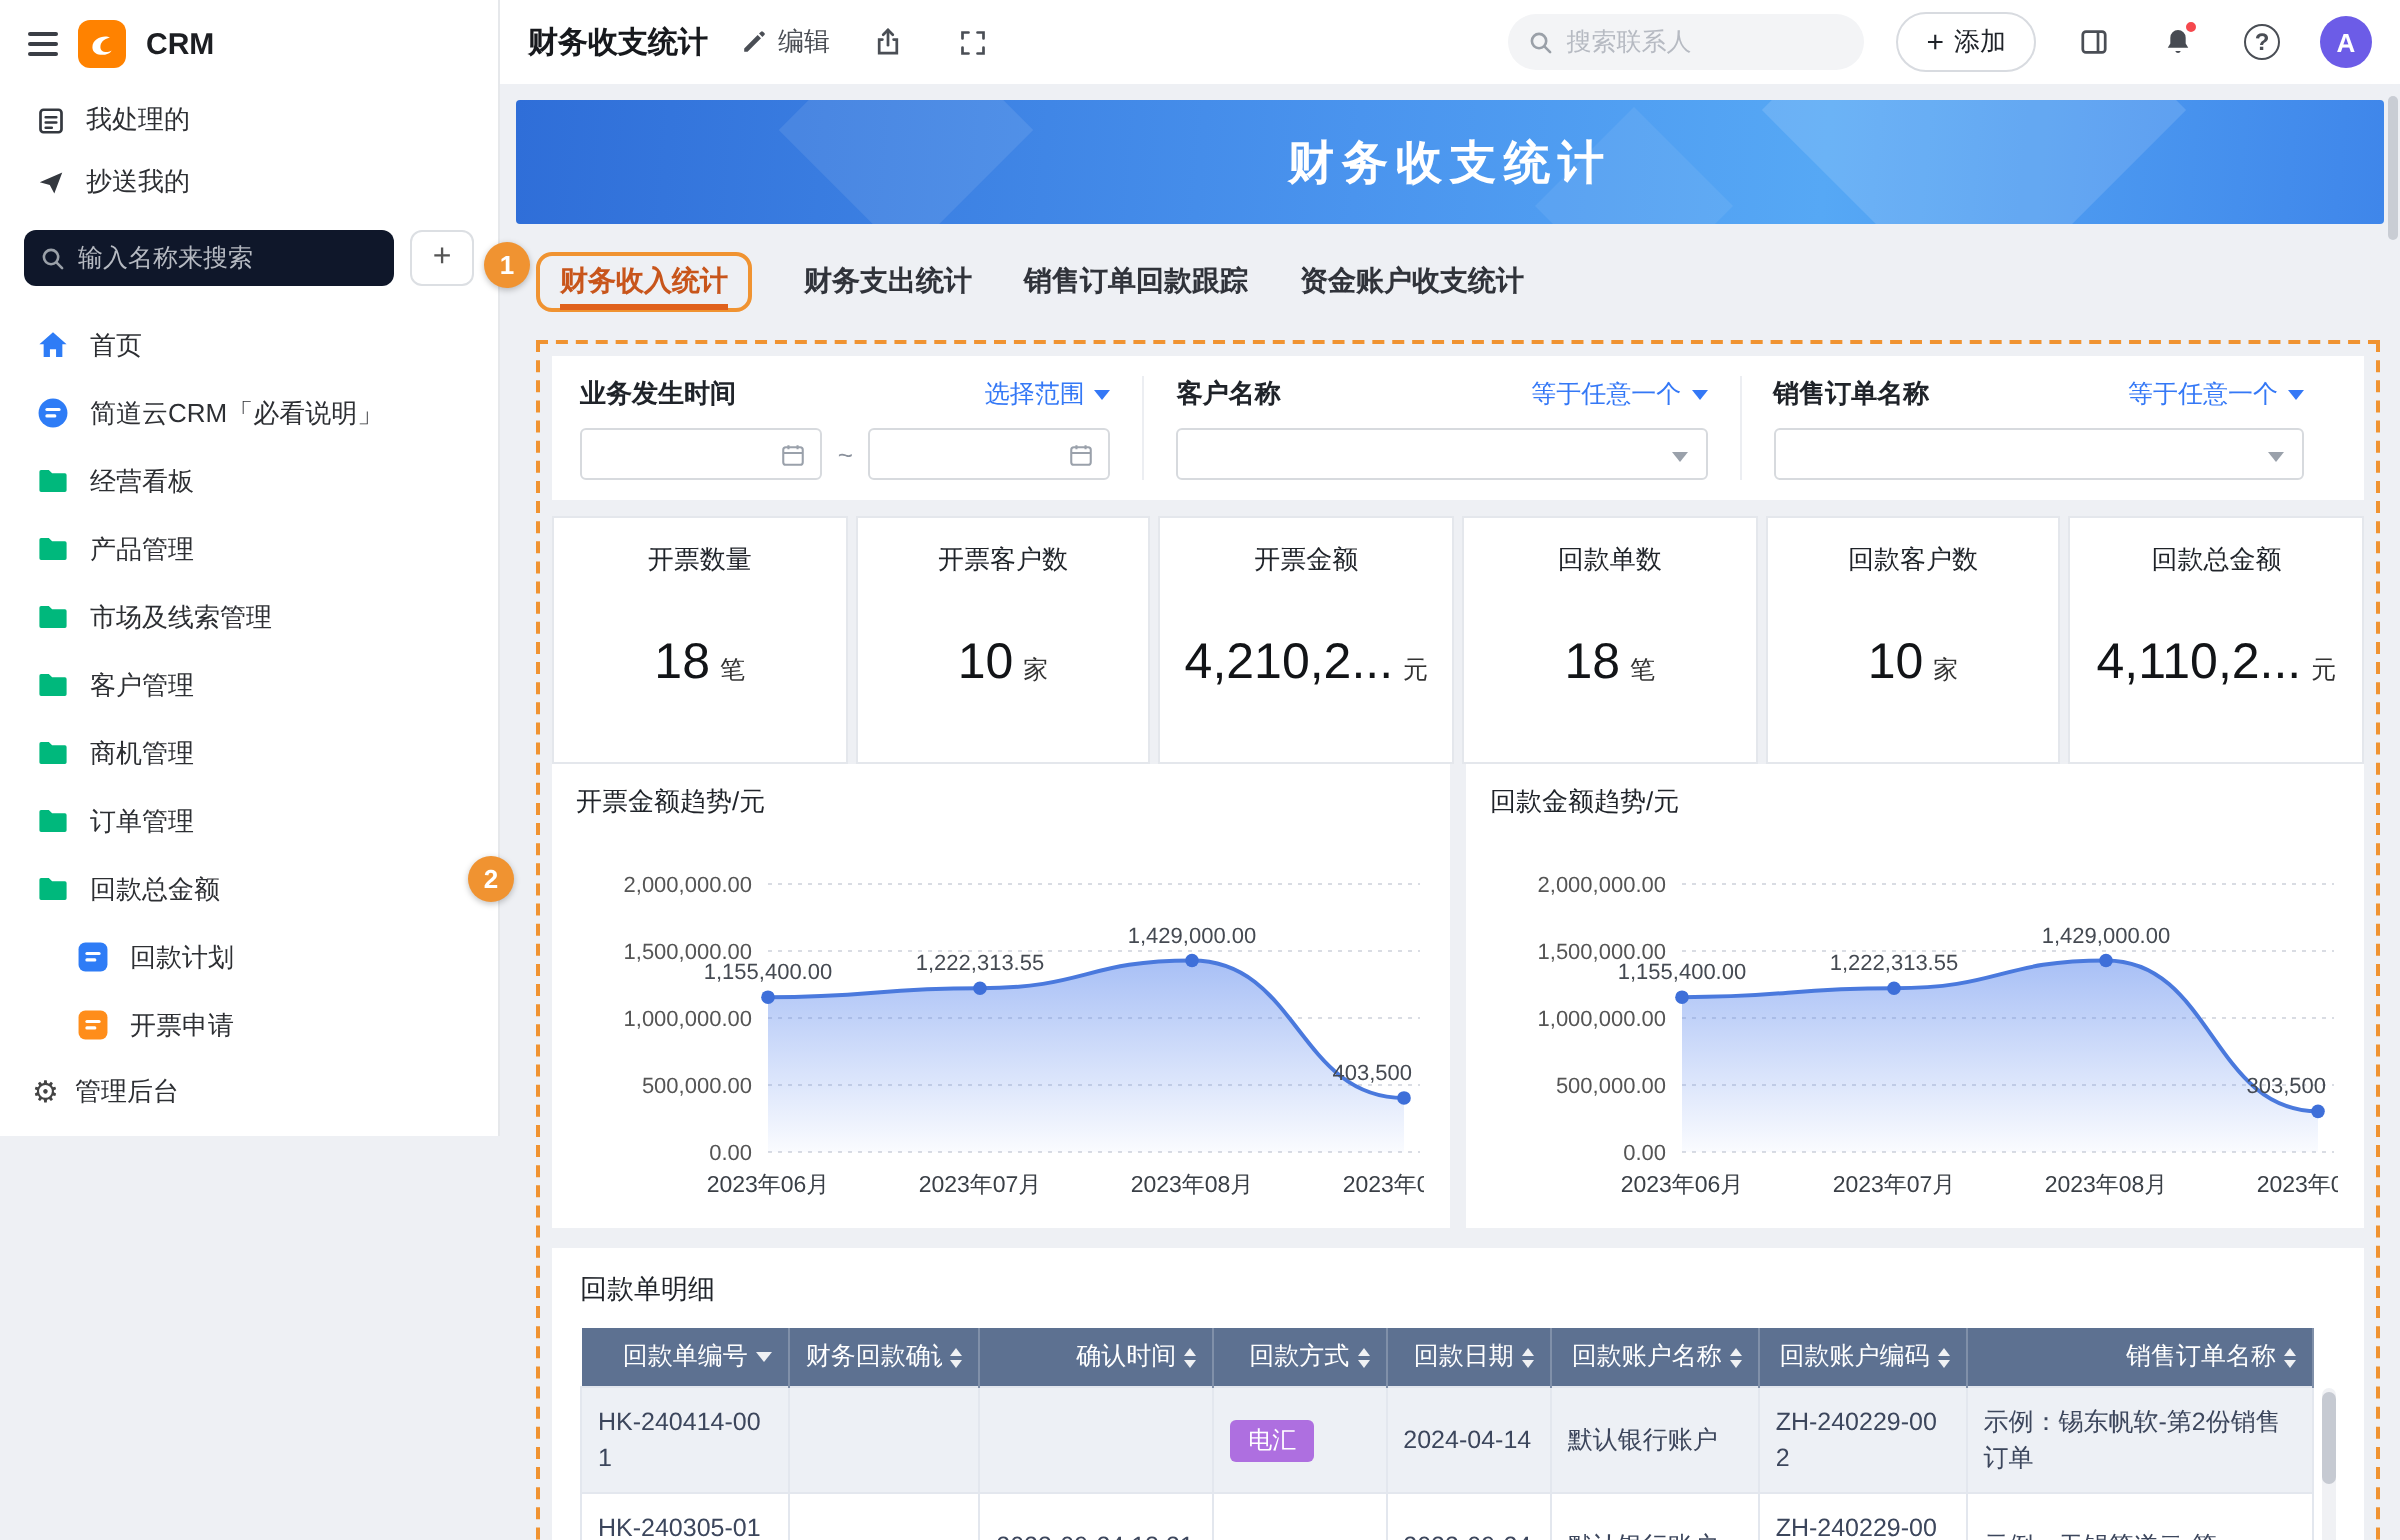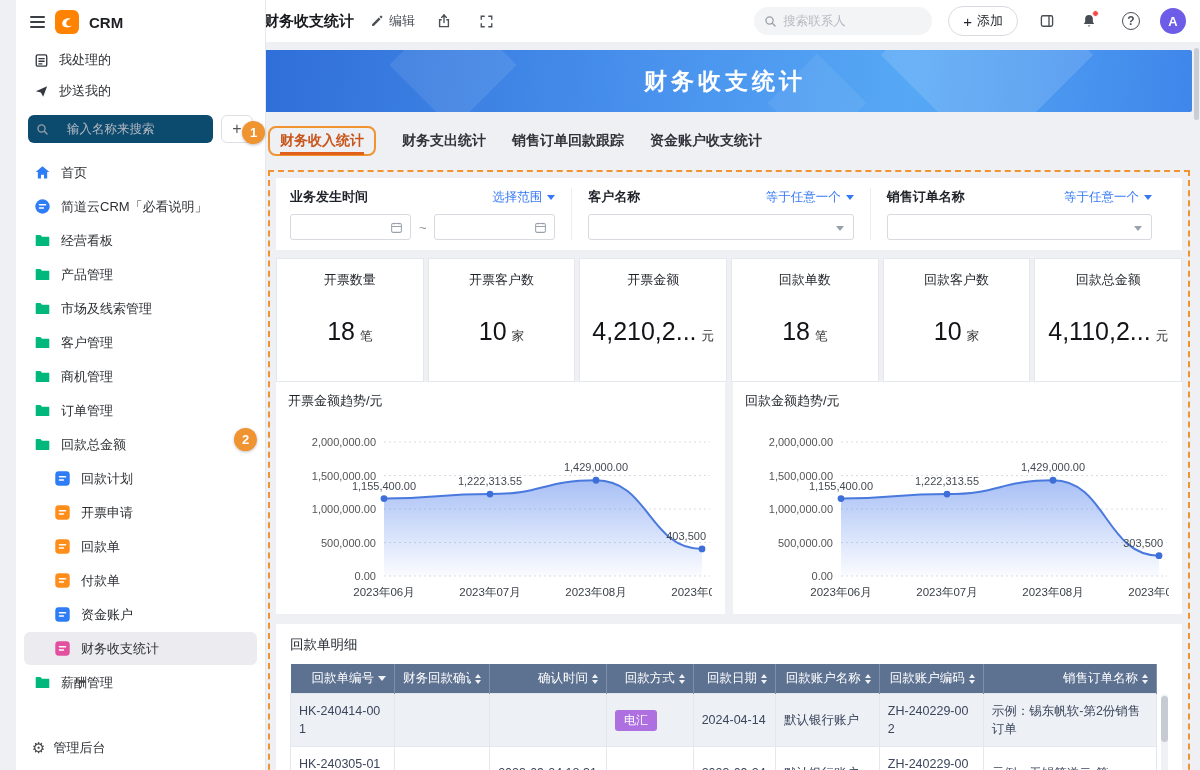--- a/index.html
+++ b/index.html
@@ -1,32 +1,32 @@
 <!DOCTYPE html>
 <html><head>
 <meta charset="utf-8">
 <style>
   *{margin:0;padding:0;box-sizing:border-box}
   html,body{width:1200px;height:770px;overflow:hidden}
   body{font-family:"Liberation Sans","DejaVu Sans",sans-serif;background:#eef0f4;color:#333;font-size:13px;position:relative}
   .icn{display:inline-flex;align-items:center;justify-content:center}
 
   
-  .sidebar{position:absolute;left:16px;top:0;width:250px;height:770px;background:#fff;border-right:1px solid #e6e8eb;display:flex;flex-direction:column;z-index:5}
+  .sidebar{position:absolute;left:0;top:0;width:250px;height:568px;background:#fff;border-right:1px solid #e6e8eb;display:flex;flex-direction:column;z-index:5}
   .sb-head{display:flex;align-items:center;gap:10px;padding:10px 14px;height:44px;flex:0 0 auto}
   .hamburger{display:inline-flex;flex-direction:column;gap:3px;cursor:pointer}
   .hamburger i{width:15px;height:2px;background:#3a3e45;border-radius:1px}
   .logo{width:24px;height:24px;border-radius:6px;background:#ff8200;display:flex;align-items:center;justify-content:center}
   .logo-text{font-weight:bold;font-size:15px;color:#1c1e22}
   .sb-quick .sb-item{height:30px}
   .sb-item{display:flex;align-items:center;gap:10px;height:33px;padding:0 10px;margin:1px 8px;border-radius:6px;font-size:13px;color:#2d2f33;cursor:pointer;white-space:nowrap;overflow:hidden}
   .sb-item.indent{padding-left:30px}
   .sb-item.active{background:#ececf0}
   .sb-search-row{display:flex;gap:8px;padding:8px 12px;align-items:center;flex:0 0 auto}
-  .sb-search{flex:1;height:28px;background:#0c4a6e;border-radius:6px;display:flex;align-items:center;gap:18px;padding:0 8px}
+  .sb-search{flex:1;height:28px;background:#0f172a;border-radius:6px;display:flex;align-items:center;gap:6px;padding:0 8px}
   .ph{color:#b6bac2;font-size:12.5px;white-space:nowrap}
   .sb-add{width:32px;height:28px;border:1px solid #dcdfe3;border-radius:6px;background:#fff;font-size:16px;color:#555;cursor:pointer}
   .sb-list{flex:1;overflow:hidden;padding-top:4px}
   .sb-foot{height:44px;display:flex;align-items:center;gap:8px;padding:0 16px;font-size:13px;color:#2d2f33;flex:0 0 auto;cursor:pointer}
   .gear{font-size:15px;color:#444;font-family:"DejaVu Sans",sans-serif}
 
   
   .main{position:absolute;left:250px;top:0;right:0;height:770px;display:flex;flex-direction:column}
   .topbar{height:42px;background:#fff;display:flex;align-items:center;padding:0 14px;gap:16px;flex:0 0 auto}
   .tb-title{font-size:15px;font-weight:bold;color:#17191d}

